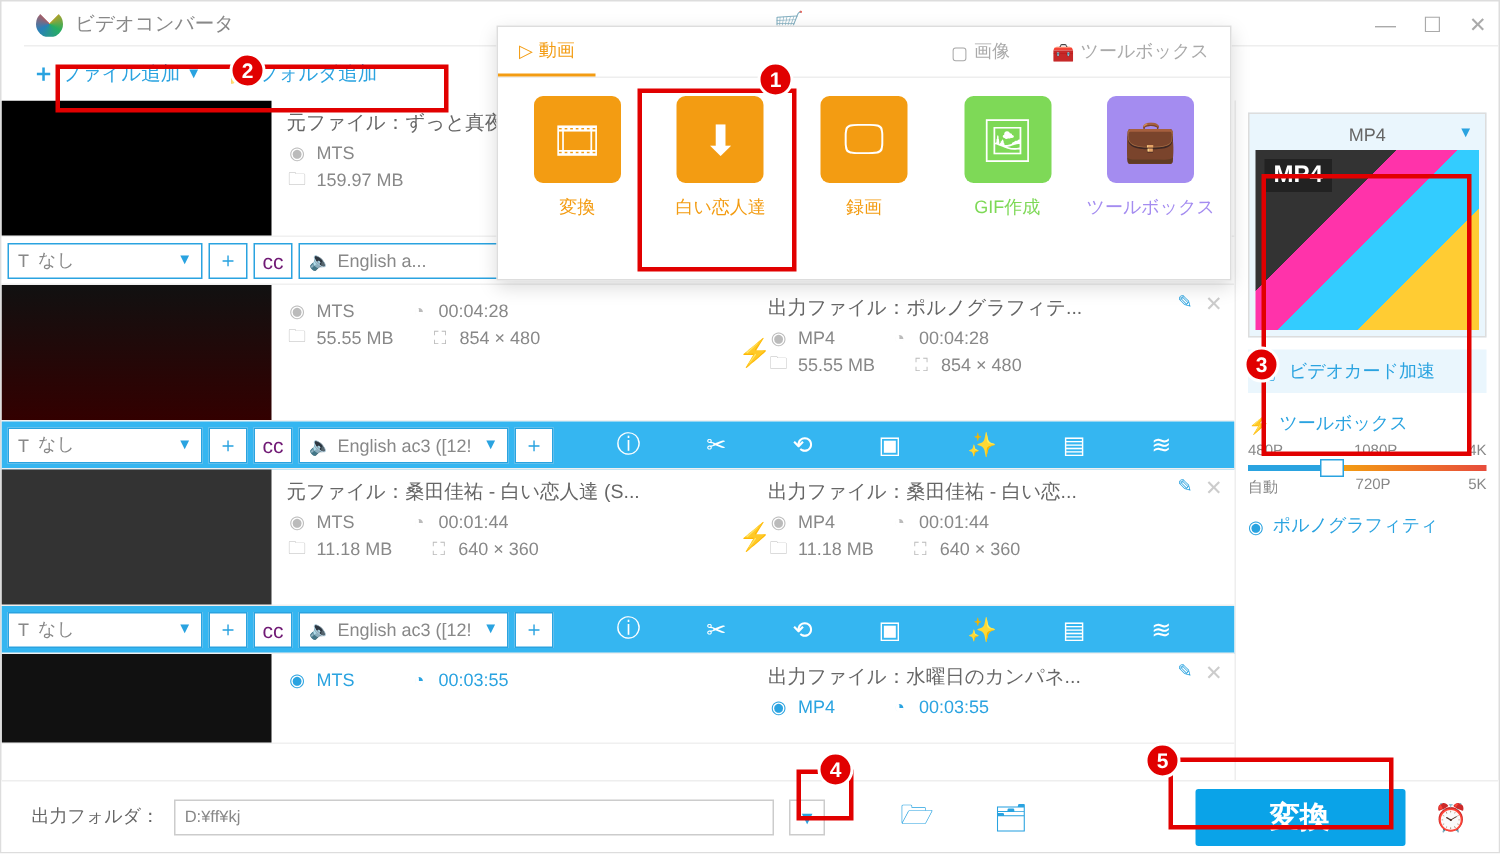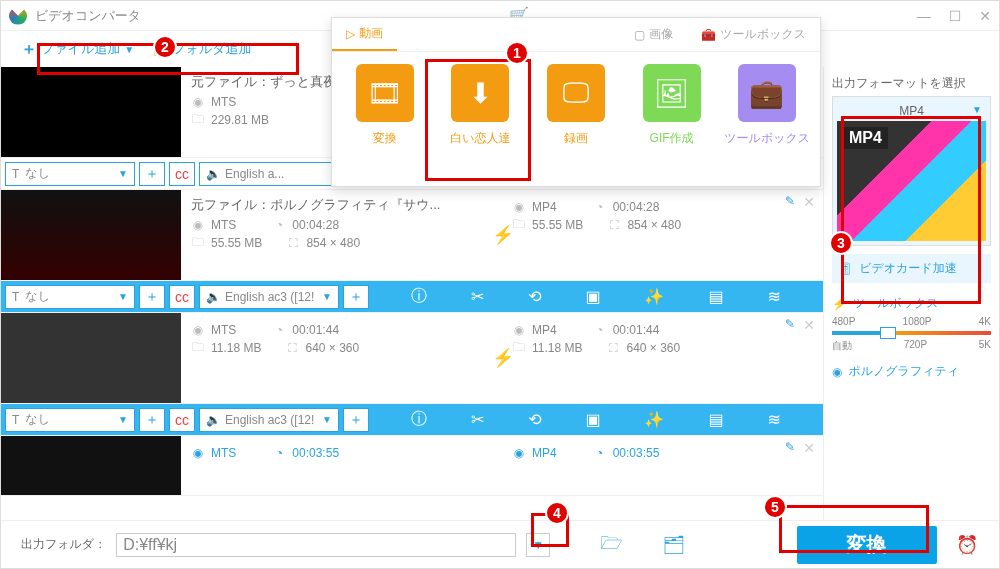--- a/index.html
+++ b/index.html
@@ -1,21 +1,21 @@
 <!DOCTYPE html>
 <html><head>
 <meta charset="utf-8">
 <style>
 * { box-sizing: border-box; margin: 0; padding: 0; font-family: "Meiryo", "MS Gothic", sans-serif; }
 body { background: #fff; width: 1000px; height: 569px; overflow: hidden; position: relative; font-size: 12px; color: #666; }
 
 .app { width: 1000px; height: 569px; position: relative; border: 1px solid #ddd; }
 
 
-.titlebar { height: 30px; display: flex; align-items: center; padding: 0 8px; border-bottom: 1px solid #eee; }
+.titlebar { height: 30px; display: flex; align-items: center; padding: 0 8px; border-bottom: 1px solid #eee; margin-left: 15px; }
 .titlebar .logo { width: 18px; height: 18px; background: conic-gradient(#f39c12, #27ae60, #2980b9, #e74c3c); border-radius: 50%; clip-path: polygon(50% 50%, 100% 0, 100% 100%, 0 100%, 0 0); margin-right: 8px; }
 .titlebar .title { color: #888; font-size: 13px; }
 .titlebar .winctrls { margin-left: auto; display: flex; gap: 18px; color: #aaa; font-size: 14px; }
 .titlebar .cart { margin-left: auto; color: #f39c12; font-size: 16px; margin-right: 20px; }
 
 
 .toptool { height: 36px; display: flex; align-items: center; padding: 0 20px; gap: 18px; }
 .toptool .btn { color: #2aa3e0; font-size: 13px; display: flex; align-items: center; gap: 4px; }
 .toptool .plus { color: #2aa3e0; font-weight: bold; font-size: 16px; }
 .toptool .drop { color: #2aa3e0; font-size: 10px; }
@@ -37,21 +37,21 @@
 .rowx { color: #ccc; position: absolute; right: 8px; top: 4px; font-size: 14px; }
 .edit { color: #2aa3e0; position: absolute; right: 28px; top: 4px; font-size: 12px; }
 
 
 .optbar { height: 32px; background: #fff; display: flex; align-items: center; border-bottom: 1px solid #f0f0f0; }
 .optbar.blue { background: #35b6f1; }
 .optbar .seg { height: 24px; border: 1px solid #2aa3e0; display: flex; align-items: center; margin-left: 4px; }
 .optbar .sub { width: 130px; padding: 0 6px; color: #888; display: flex; align-items: center; gap: 6px; }
 .optbar .drop2 { color: #2aa3e0; margin-left: auto; font-size: 10px; }
 .optbar .sq { width: 26px; height: 24px; border: 1px solid #2aa3e0; margin-left: 4px; display: flex; align-items: center; justify-content: center; color: #2aa3e0; font-size: 14px; }
-.optbar .cc { color: #ef4444; }
+.optbar .cc { color: #701a75; }
 .optbar .audio { min-width: 140px; padding: 0 6px; color: #888; display: flex; align-items: center; gap: 4px; }
 .optbar .tools { flex: 1; display: flex; align-items: center; justify-content: space-around; color: #fff; font-size: 16px; padding: 0 20px; }
 .optbar:not(.blue) .tools { color: #ddd; }
 
 
 .rightcol .h { font-size: 12px; color: #666; margin-bottom: 4px; }
 .fmtbox { border: 1px solid #ddd; padding: 4px; background: #eaf6fd; }
 .fmtbox .fmtname { text-align: center; color: #666; padding: 3px; position: relative; }
 .fmtbox .fmtdrop { position: absolute; right: 4px; color: #2aa3e0; font-size: 10px; }
 .fmtthumb { width: 100%; height: 120px; background: linear-gradient(135deg, #333 35%, #f3a 35%, #f3a 50%, #3cf 50%, #3cf 70%, #fc3 70%); position: relative; }
@@ -64,21 +64,21 @@
 .slider .knob { width: 16px; height: 12px; background: #fff; border: 1px solid #2aa3e0; position: absolute; left: 30%; top: -4px; }
 .gpu { margin-top: 10px; }
 .gpu .lbl { color: #2aa3e0; display: flex; align-items: center; gap: 6px; font-size: 12px; }
 .gpu .logos { display: flex; gap: 6px; margin-top: 4px; }
 .gpu .chip { padding: 2px 8px; border: 1px solid #ddd; font-size: 10px; color: #7a0; border-radius: 2px; }
 .gpu .chip.intel { color: #bbb; }
 
 
 .bottom { position: absolute; bottom: 0; left: 0; right: 0; height: 48px; display: flex; align-items: center; padding: 0 20px; gap: 10px; border-top: 1px solid #eee; background: #fff; }
 .bottom .outlbl { color: #666; font-size: 12px; }
-.bottom .outpath { flex: 1; max-width: 400px; height: 24px; border: 1px solid #ccc; padding: 0 6px; display: flex; align-items: center; color: #888; font-size: 16px; }
+.bottom .outpath { flex: 1; max-width: 400px; height: 24px; border: 1px solid #ccc; padding: 0 6px; display: flex; align-items: center; color: #888; font-size: 11px; }
 .bottom .outdrop { width: 24px; height: 24px; border: 1px solid #ccc; display: flex; align-items: center; justify-content: center; color: #2aa3e0; }
 .bottom .ficon { color: #2aa3e0; font-size: 18px; }
 .bottom .convert { margin-left: auto; background: #0aa3e8; color: #fff; width: 140px; height: 38px; display: flex; align-items: center; justify-content: center; font-size: 20px; font-weight: bold; border-radius: 2px; }
 .bottom .clock { color: #2aa3e0; font-size: 18px; margin-left: 10px; }
 
 
 .popup { position: absolute; top: 16px; left: 330px; width: 490px; height: 170px; background: #fff; border: 1px solid #ddd; box-shadow: 0 4px 12px rgba(0,0,0,.15); }
 .popup .tabs { height: 34px; display: flex; align-items: center; border-bottom: 1px solid #eee; }
 .popup .tab { padding: 0 14px; color: #aaa; font-size: 12px; display: flex; align-items: center; gap: 4px; height: 100%; }
 .popup .tab.active { color: #f39c12; border-bottom: 2px solid #f39c12; }
@@ -131,21 +131,21 @@
         <div class="thumb" style="background:#000"></div>
         <div class="fileinfo">
           <div class="src">
             <div class="filetitle"><span>元ファイル：</span><span>ずっと真夜...</span></div>
             <div class="line">
                 <span class="ico">◉</span>
                 <span>MTS</span>
               </div>
             <div class="line">
                 <span class="ico">🗀</span>
-                <span>229.81 MB</span>
+                <span>159.97 MB</span>
               </div>
           </div>
           <div class="dst"></div>
         </div>
       </div>
       <div class="optbar">
         <div class="seg sub">
             <span>T</span>
             <span>なし</span>
             <span class="drop2">▼</span>
@@ -155,38 +155,38 @@
         <div class="seg audio">
             <span>🔈</span>
             <span>English a...</span>
           </div>
       </div>
 
       <div class="filerow">
         <div class="thumb" style="background:linear-gradient(#111,#300)"></div>
         <div class="fileinfo">
           <div class="src">
-            <div class="filetitle"><span>元ファイル：</span><span>ポルノグラフィティ『サウ...</span></div>
             <div class="line">
                 <span class="ico">◉</span>
                 <span>MTS</span>
                 <span class="ico" style="margin-left:30px">◔</span>
                 <span>00:04:28</span>
               </div>
             <div class="line">
                 <span class="ico">🗀</span>
                 <span>55.55 MB</span>
                 <span class="ico" style="margin-left:18px">⛶</span>
                 <span>854 × 480</span>
               </div>
           </div>
           <div class="dst">
             <span class="bolt">⚡</span>
             <span class="edit">✎</span>
             <span class="rowx">✕</span>
+            <div class="filetitle"><span>出力ファイル：</span><span>ポルノグラフィテ...</span></div>
             <div class="line">
                 <span class="ico">◉</span>
                 <span>MP4</span>
                 <span class="ico" style="margin-left:30px">◔</span>
                 <span>00:04:28</span>
               </div>
             <div class="line">
                 <span class="ico">🗀</span>
                 <span>55.55 MB</span>
                 <span class="ico" style="margin-left:18px">⛶</span>
@@ -217,37 +217,39 @@
           <span>✨</span>
           <span>▤</span>
           <span>≋</span>
         </div>
       </div>
 
       <div class="filerow">
         <div class="thumb" style="background:#333"></div>
         <div class="fileinfo">
           <div class="src">
+            <div class="filetitle"><span>元ファイル：</span><span>桑田佳祐 - 白い恋人達 (S...</span></div>
             <div class="line">
                 <span class="ico">◉</span>
                 <span>MTS</span>
                 <span class="ico" style="margin-left:30px">◔</span>
                 <span>00:01:44</span>
               </div>
             <div class="line">
                 <span class="ico">🗀</span>
                 <span>11.18 MB</span>
                 <span class="ico" style="margin-left:18px">⛶</span>
                 <span>640 × 360</span>
               </div>
           </div>
           <div class="dst">
             <span class="bolt">⚡</span>
             <span class="edit">✎</span>
             <span class="rowx">✕</span>
+            <div class="filetitle"><span>出力ファイル：</span><span>桑田佳祐 - 白い恋...</span></div>
             <div class="line">
                 <span class="ico">◉</span>
                 <span>MP4</span>
                 <span class="ico" style="margin-left:30px">◔</span>
                 <span>00:01:44</span>
               </div>
             <div class="line">
                 <span class="ico">🗀</span>
                 <span>11.18 MB</span>
                 <span class="ico" style="margin-left:18px">⛶</span>
@@ -288,34 +290,34 @@
             <div class="line">
                 <span class="ico" style="color:#2aa3e0">◉</span>
                 <span style="color:#2aa3e0">MTS</span>
                 <span class="ico" style="margin-left:30px;color:#2aa3e0">◔</span>
                 <span style="color:#2aa3e0">00:03:55</span>
               </div>
           </div>
           <div class="dst">
             <span class="edit">✎</span>
             <span class="rowx">✕</span>
+            <div class="filetitle"><span>出力ファイル：</span><span>水曜日のカンパネ...</span></div>
             <div class="line">
                 <span class="ico" style="color:#2aa3e0">◉</span>
                 <span style="color:#2aa3e0">MP4</span>
                 <span class="ico" style="margin-left:30px;color:#2aa3e0">◔</span>
                 <span style="color:#2aa3e0">00:03:55</span>
               </div>
           </div>
         </div>
       </div>
 
     </div>
 
     <div class="rightcol">
-      <div class="h">出力フォーマットを選択</div>
       <div class="fmtbox">
         <div class="fmtname"><span>MP4</span><span class="fmtdrop">▼</span></div>
         <div class="fmtthumb">
             <div class="mp4lbl">MP4</div>
           </div>
       </div>
       <div class="param">
           <span>🎚</span>
           <span>ビデオカード加速</span>
         </div>

